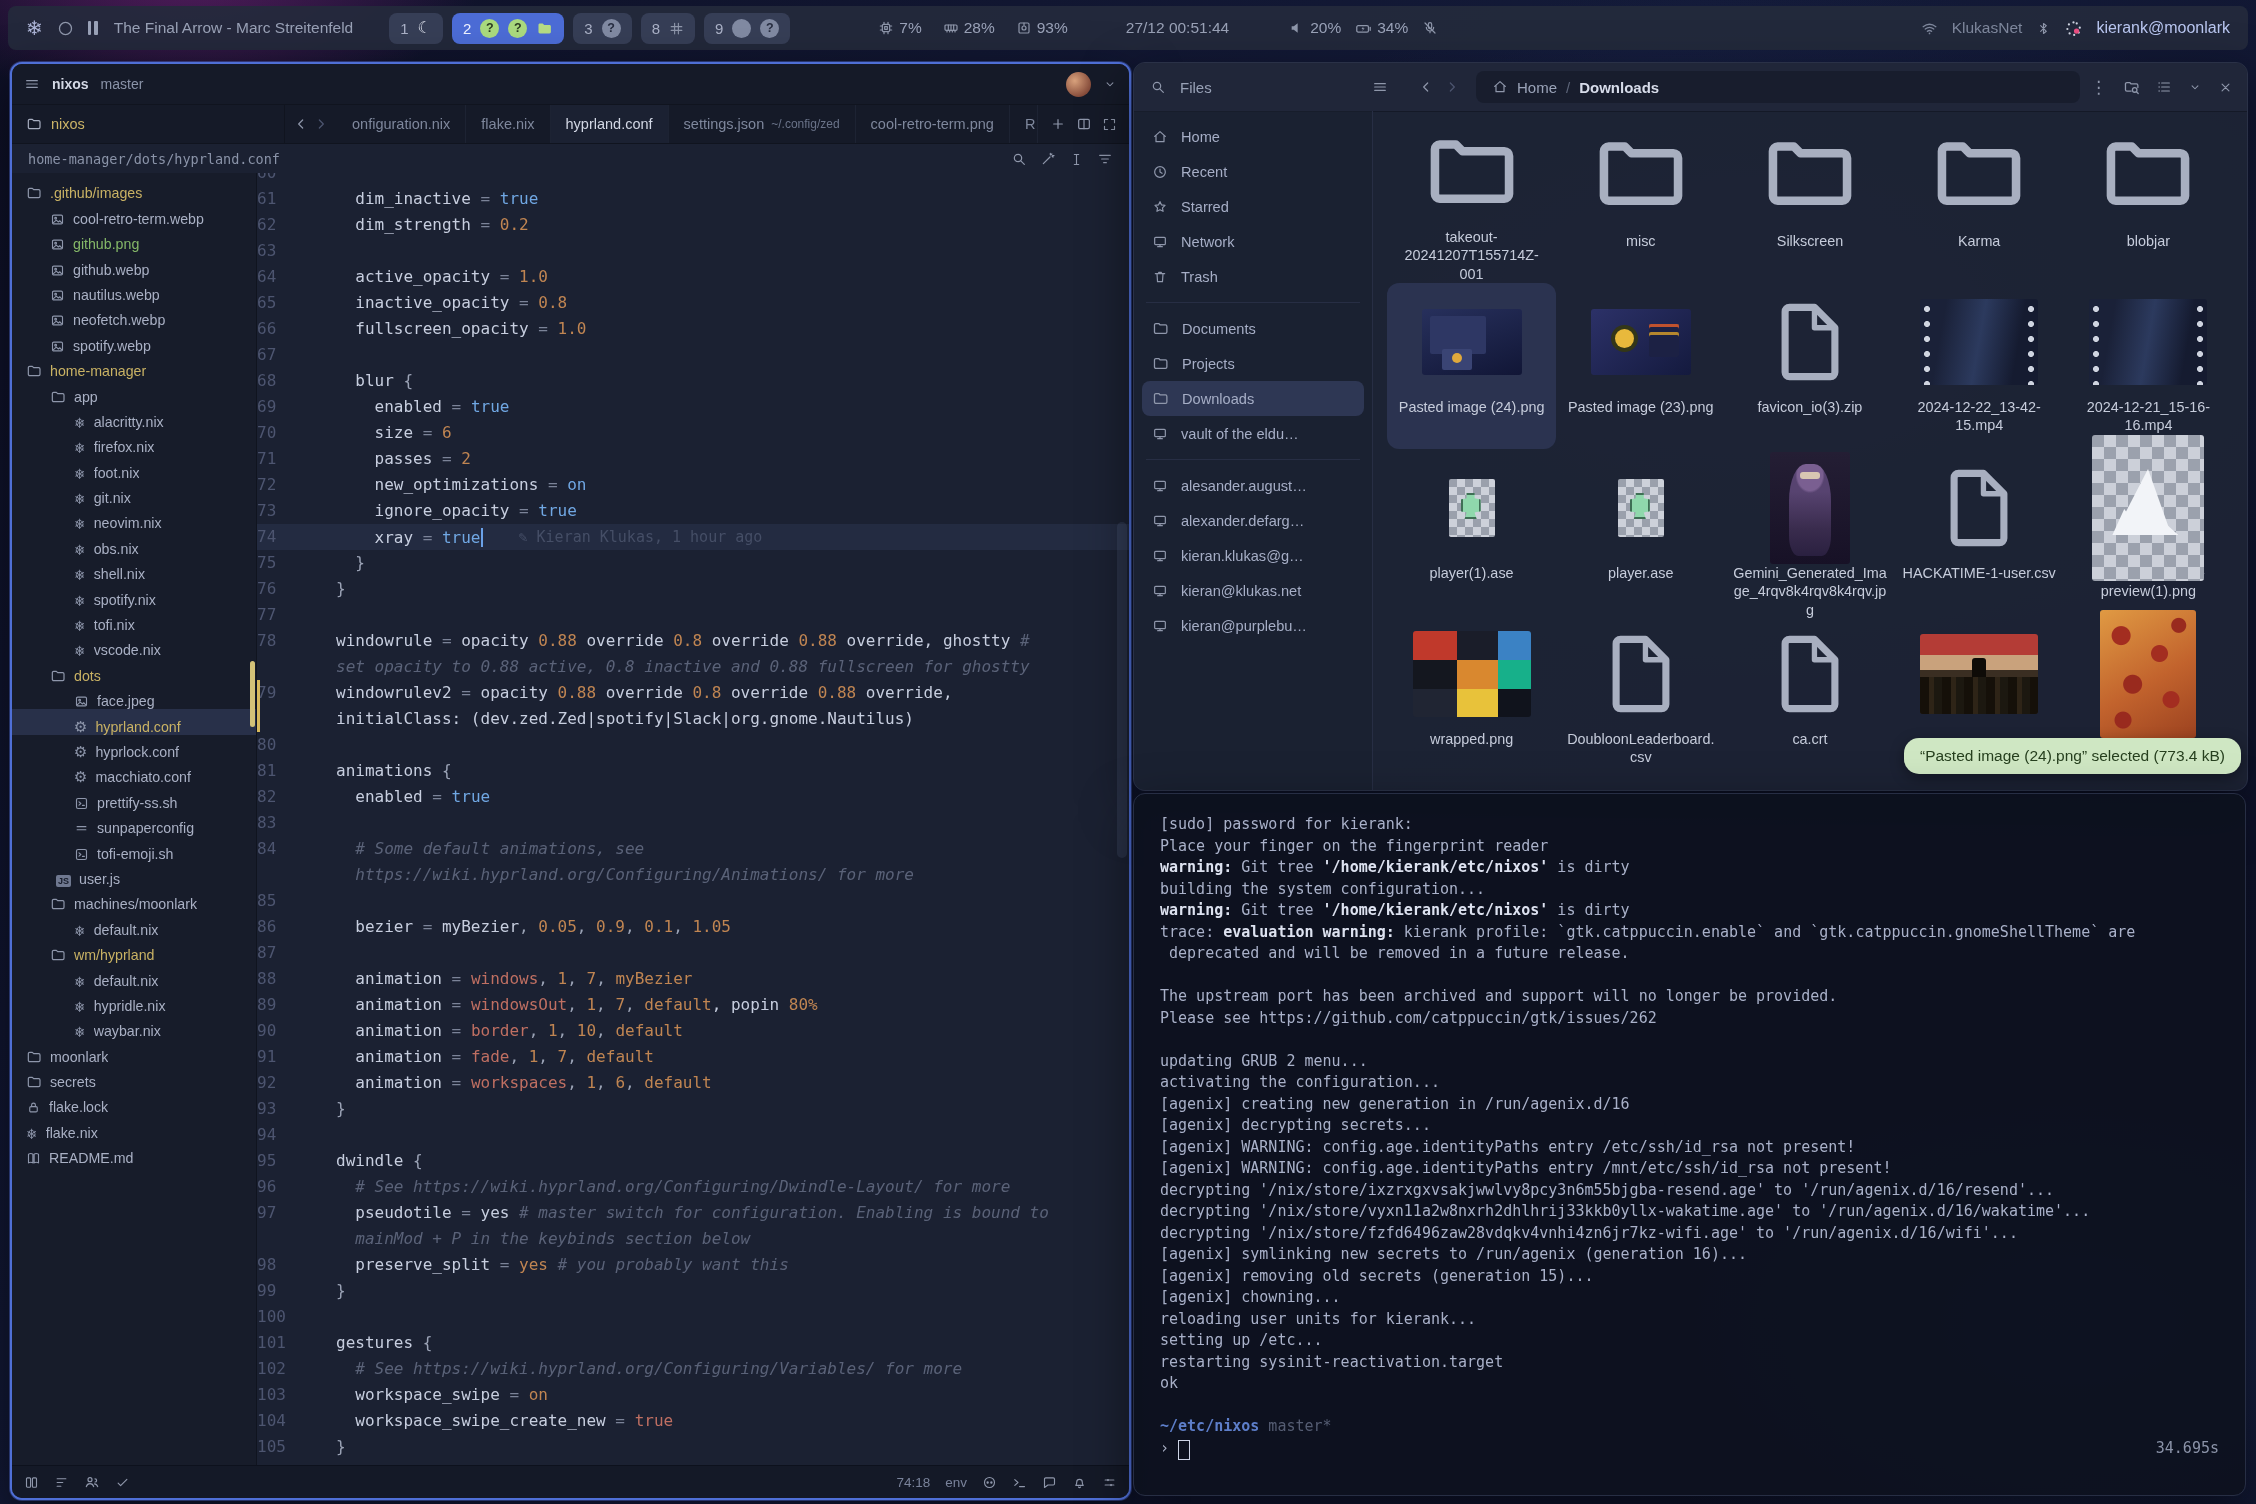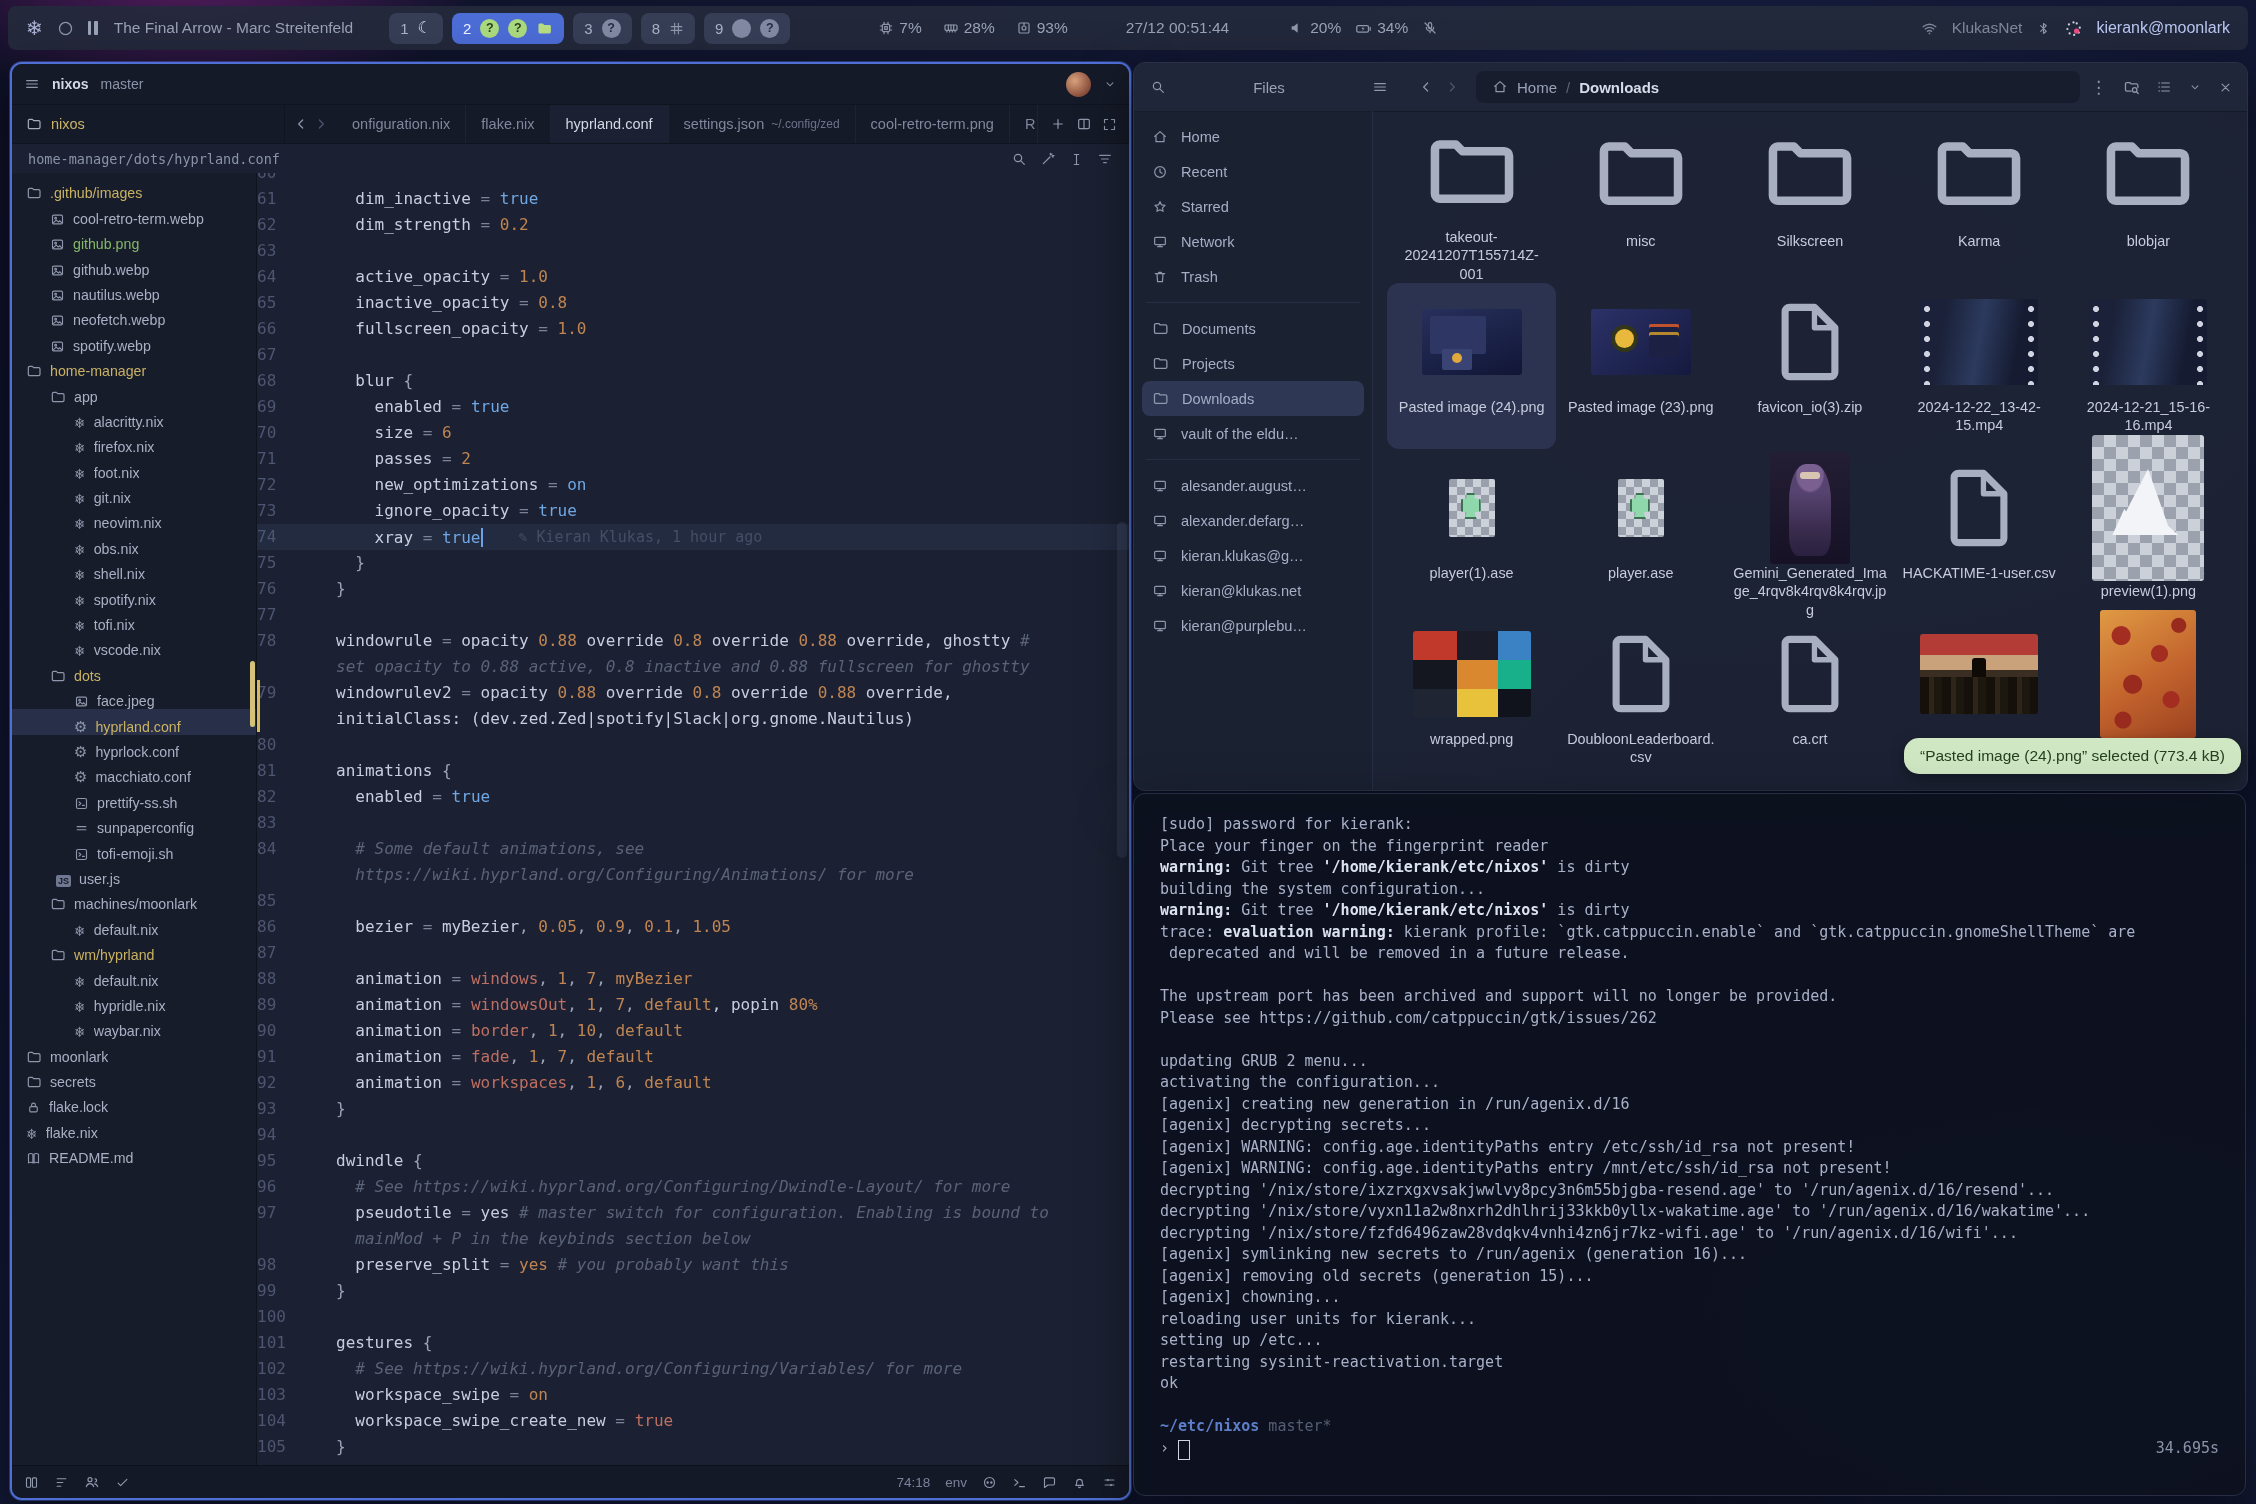--- a/index.html
+++ b/index.html
@@ -81,21 +81,21 @@
   .blame{color:#454e66;margin-left:36px;font-size:15px}
   .codescroll{position:absolute;right:2px;top:27%;width:10px;height:26%;border-radius:5px;background:rgba(140,160,210,.13)}
   .zedstatus{position:absolute;left:0;right:0;bottom:0;height:32px;background:#141927;border-top:1px solid #0d111d;
     border-radius:0 0 10px 10px;display:flex;align-items:center;padding:0 12px;gap:15px;color:#79829a;font-size:13.5px}
   .zedstatus .right{margin-left:auto;display:flex;align-items:center;gap:15px}
   
   .files{left:1133px;top:62px;width:1113px;height:727px;background:rgba(29,35,52,.96);border:1px solid #2a3147}
   .fheader{height:48px;display:flex;align-items:center;border-bottom:1px solid #141927;border-radius:11px 11px 0 0;
     background:rgba(33,39,58,.9);font-size:15px;color:#9aa3b8}
   .fh-side{width:238px;flex:none;display:flex;align-items:center;gap:14px;padding:0 16px}
-  .fh-side .ftitle{flex:1;text-align:center;color:#98a1b6}
+  .fh-side .ftitle{flex:1;color:#98a1b6}
   .fh-main{flex:1;display:flex;align-items:center;gap:10px;padding:0 14px}
   .fcrumb{display:flex;align-items:center;gap:9px;background:rgba(22,27,43,.8);border-radius:8px;
     height:32px;padding:0 16px;flex:1;max-width:600px;margin-left:6px}
   .fcrumb .root{color:#9aa3b8}.fcrumb .sep{color:#5d6579}.fcrumb .curdir{color:#d7dcea;font-weight:bold}
   .facts{margin-left:auto;display:flex;align-items:center;gap:16px}
   .fbody{position:absolute;top:48px;bottom:0;left:0;right:0;display:flex}
   .fside{width:238px;flex:none;background:rgba(26,32,48,.55);border-right:1px solid #272e44;
     border-radius:0 0 0 11px;padding-top:8px}
   .srow{height:35px;display:flex;align-items:center;gap:13px;margin:0 8px;padding:0 10px;border-radius:8px;
     font-size:14.6px;color:#a6aec6;white-space:nowrap}

